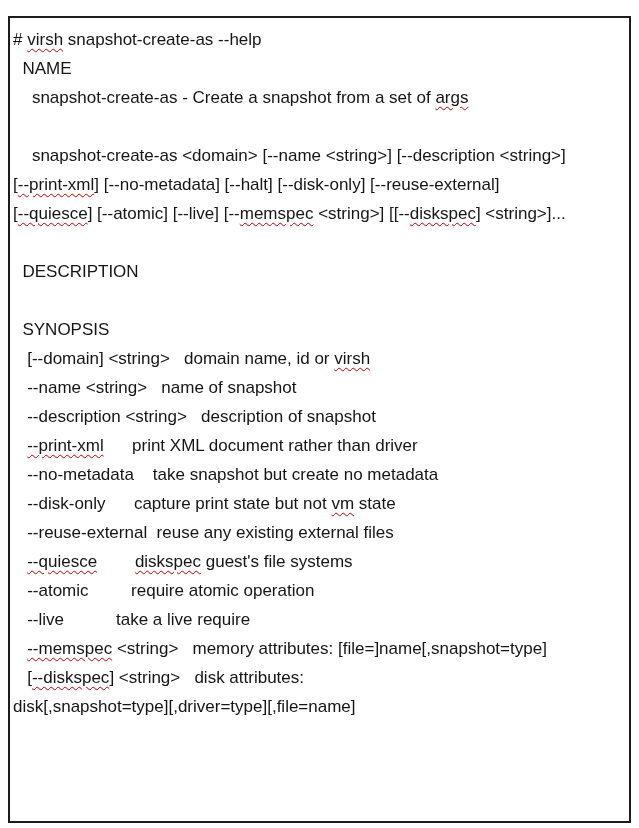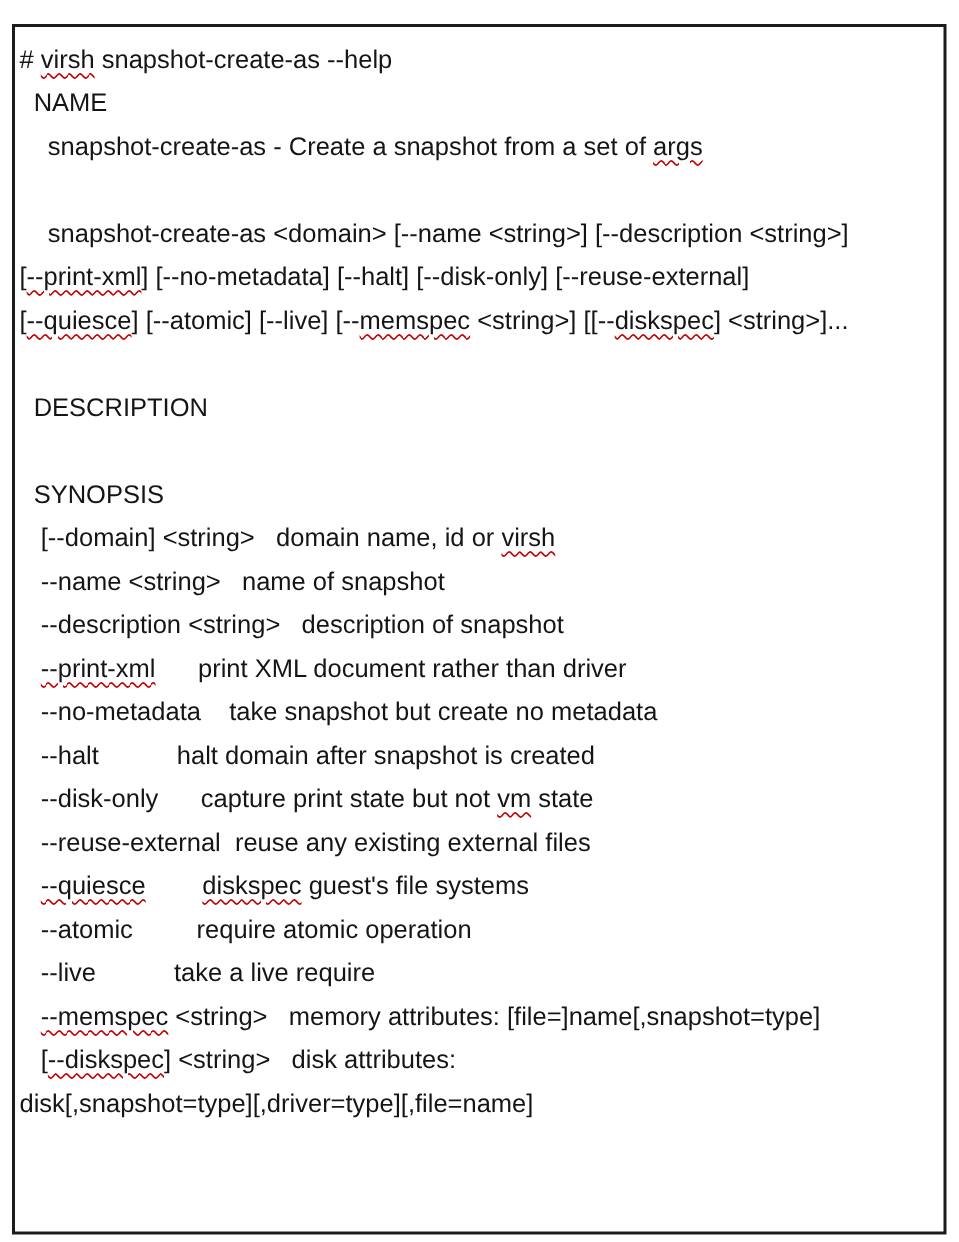--- a/index.html
+++ b/index.html
@@ -45,21 +45,20 @@
       <div class="line"><span>[</span><span class="squiggle">--quiesce</span><span>] [--atomic] [--live] [--</span><span class="squiggle">memspec</span><span> &lt;string&gt;] [[--</span><span class="squiggle">diskspec</span><span>] &lt;string&gt;]...</span></div>
       <div class="line"></div>
       <div class="line"><span>  DESCRIPTION</span></div>
       <div class="line"></div>
       <div class="line"><span>  SYNOPSIS</span></div>
       <div class="line"><span>   [--domain] &lt;string&gt;   domain name, id or </span><span class="squiggle">virsh</span></div>
       <div class="line"><span>   --name &lt;string&gt;   name of snapshot</span></div>
       <div class="line"><span>   --description &lt;string&gt;   description of snapshot</span></div>
       <div class="line"><span>   </span><span class="squiggle">--print-xml</span><span>      print XML document rather than driver</span></div>
       <div class="line"><span>   --no-metadata    take snapshot but create no metadata</span></div>
-      <div class="line"><span>   --halt           halt domain after snapshot is created</span></div>
       <div class="line"><span>   --disk-only      capture print state but not </span><span class="squiggle">vm</span><span> state</span></div>
       <div class="line"><span>   --reuse-external  reuse any existing external files</span></div>
       <div class="line"><span>   </span><span class="squiggle">--quiesce</span><span>        </span><span class="squiggle">diskspec</span><span> guest's file systems</span></div>
       <div class="line"><span>   --atomic         require atomic operation</span></div>
       <div class="line"><span>   --live           take a live require</span></div>
       <div class="line"><span>   </span><span class="squiggle">--memspec</span><span> &lt;string&gt;   memory attributes: [file=]name[,snapshot=type]</span></div>
       <div class="line"><span>   [</span><span class="squiggle">--diskspec</span><span>] &lt;string&gt;   disk attributes:</span></div>
       <div class="line"><span>disk[,snapshot=type][,driver=type][,file=name]</span></div>
     </div>
 </div>

